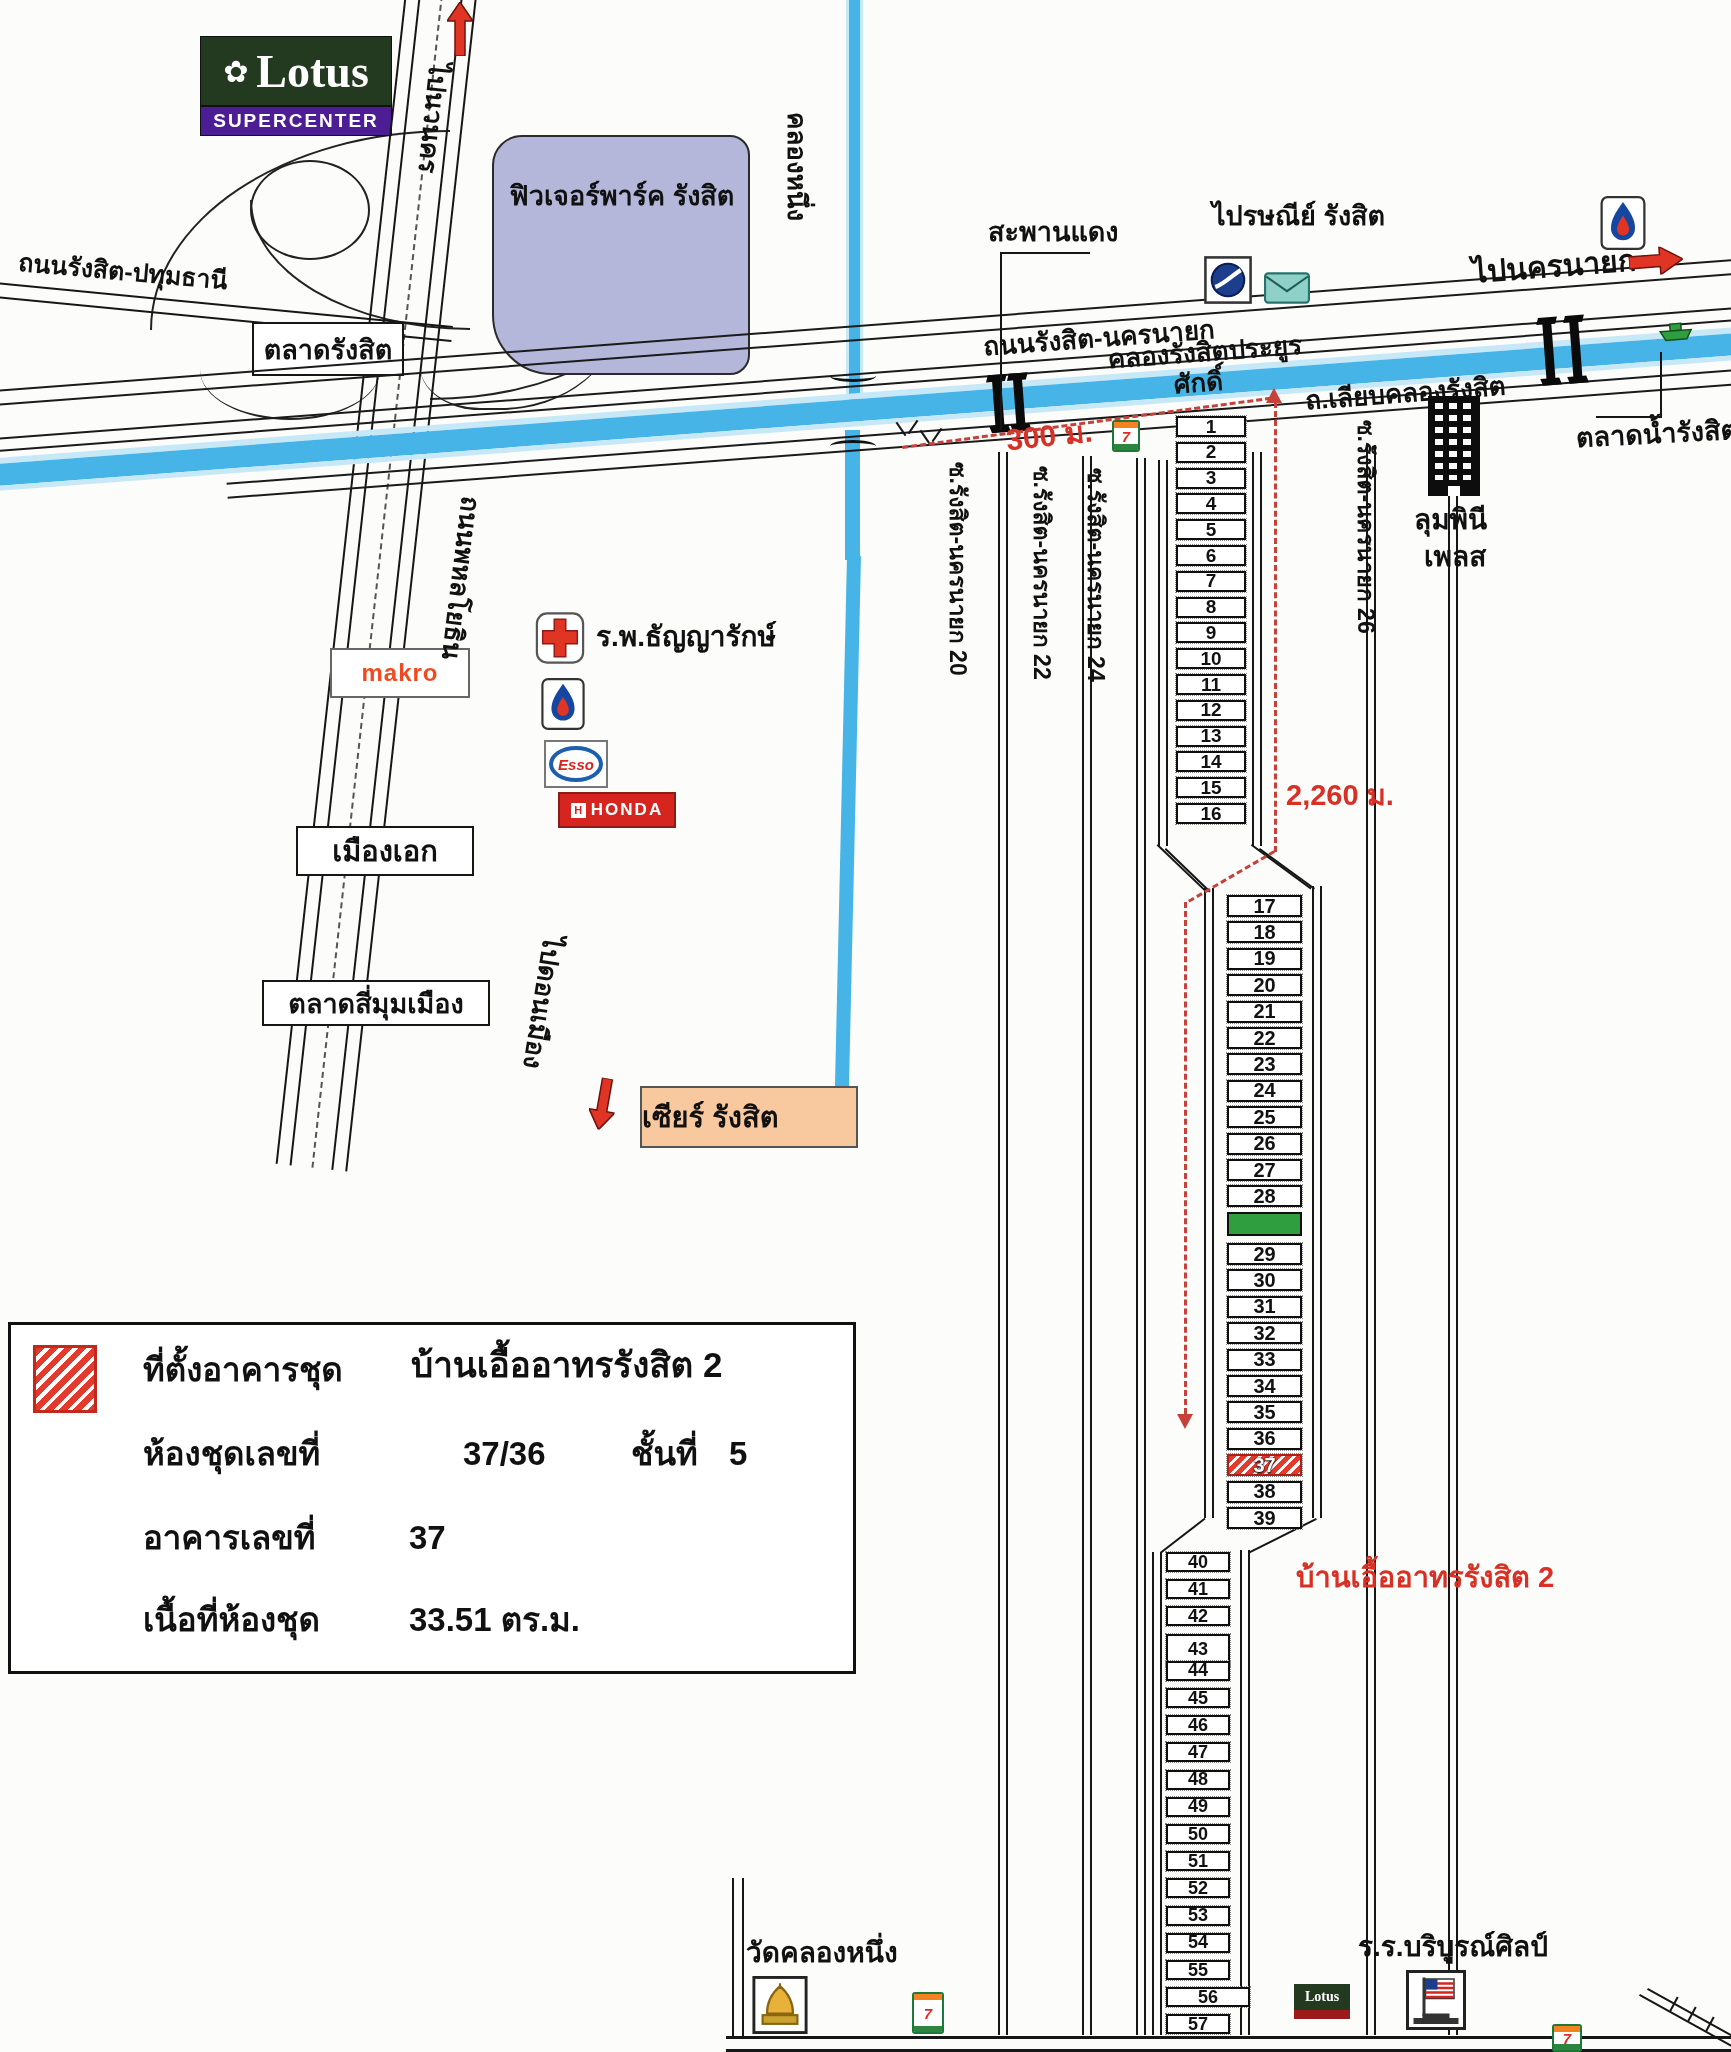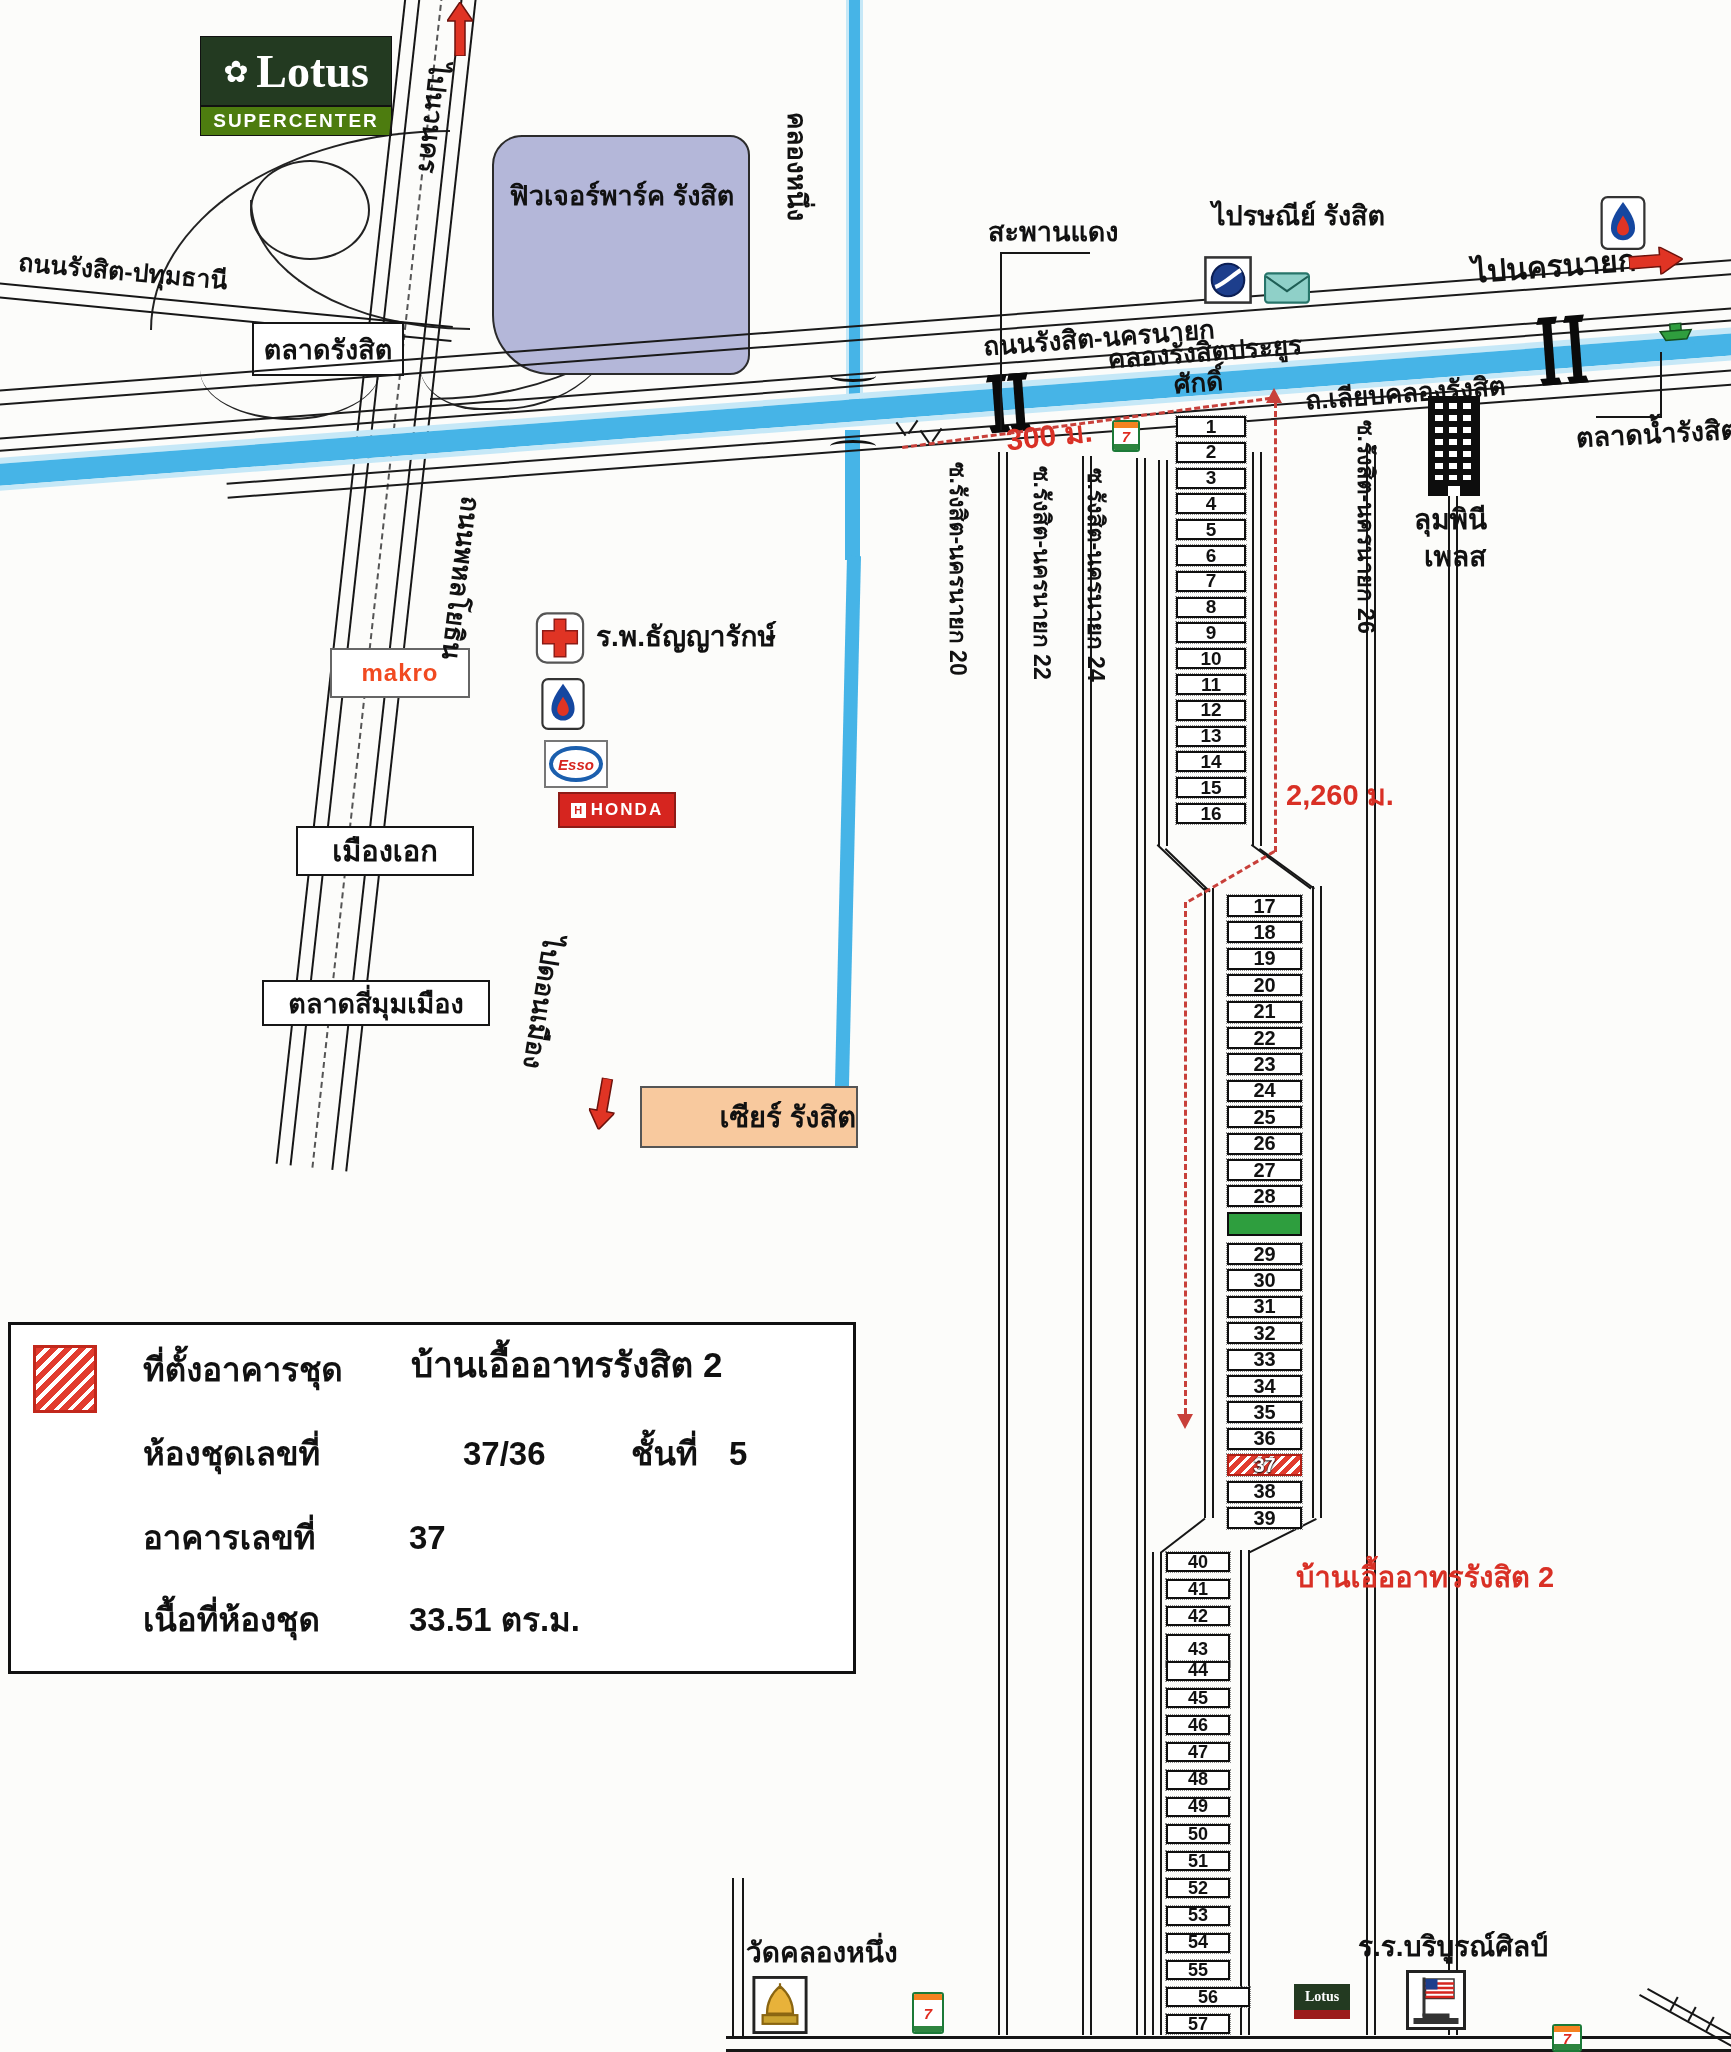--- a/index.html
+++ b/index.html
@@ -32,21 +32,21 @@
   
   .rdash-v{position:absolute;width:0;border-left:3px dashed #c8403a;}
   .rdash-h{position:absolute;height:0;border-top:3px dashed #c8403a;transform-origin:0 0;}
   .tri{width:0;height:0;position:absolute;}
   
   .lotus-main{position:absolute;left:200px;top:36px;width:192px;}
   .lotus-green{background:#233a21;color:#fff;height:70px;display:flex;align-items:center;
                justify-content:center;gap:8px;border:1px solid #111;}
   .lotus-green .flower{font-size:30px;}
   .lotus-green .word{font-family:"Liberation Serif","DejaVu Serif",serif;font-size:46px;font-weight:700;}
-  .lotus-red{background:#4d7c0f;color:#fff;height:30px;display:flex;align-items:center;
+  .lotus-red{background:#4c1d95;color:#fff;height:30px;display:flex;align-items:center;
              justify-content:center;font-size:19px;font-weight:700;letter-spacing:2px;border:1px solid #111;}
   .makro{position:absolute;left:330px;top:648px;width:140px;height:50px;background:#fff;
          border:2px solid #666;display:flex;align-items:center;justify-content:center;}
   .makro span{color:#f14a21;font-weight:800;font-size:24px;letter-spacing:1px;text-align:right;}
   .esso{position:absolute;left:544px;top:740px;width:64px;height:48px;background:#fff;
         border:2px solid #777;display:flex;align-items:center;justify-content:center;}
   .esso .oval{border:4px solid #1b5fae;border-radius:50%;width:54px;height:36px;display:flex;
               align-items:center;justify-content:center;}
   .esso .oval span{color:#d6251f;font-style:italic;font-weight:800;font-size:15px;}
   .honda{position:absolute;left:558px;top:792px;width:118px;height:36px;background:#d6251f;
@@ -58,21 +58,21 @@
        display:flex;align-items:center;justify-content:center;overflow:hidden;}
   .sev i{position:absolute;top:0;left:0;right:0;height:6px;background:#f58220;}
   .sev b{position:absolute;bottom:0;left:0;right:0;height:6px;background:#2e8540;}
   .sev span{color:#e02b20;font-weight:800;font-size:15px;z-index:1;font-style:italic;}
   .lotus-small{position:absolute;left:1294px;top:1984px;width:56px;}
   .lotus-small .g{background:#233a21;color:#fff;height:26px;display:flex;align-items:center;
                   justify-content:center;font-family:"Liberation Serif","DejaVu Serif",serif;
                   font-size:14px;font-weight:700;}
   .lotus-small .r{background:#9b1b1b;height:9px;}
   .zeer{position:absolute;left:640px;top:1086px;width:218px;height:62px;background:#f8c99e;
-        border:2px solid #555;display:flex;align-items:center;justify-content:flex-end;
+        border:2px solid #555;display:flex;align-items:center;justify-content:flex-start;
         font-weight:700;font-size:29px;}
   
   .bridge{position:absolute;}
   .bridge .bar{position:absolute;top:0;width:9px;height:100%;background:#0a0a0a;}
   .bridge .bar::before,.bridge .bar::after{content:"";position:absolute;left:-5px;width:19px;height:7px;background:#0a0a0a;}
   .bridge .bar::before{top:-4px;transform:skewX(-18deg);}
   .bridge .bar::after{bottom:-4px;transform:skewX(18deg);}
   
   .lp-bld{position:absolute;left:1428px;top:396px;width:52px;height:100px;background:#0d0d0d;}
   .lp-bld::before{content:"";position:absolute;left:7px;right:7px;top:7px;bottom:16px;

